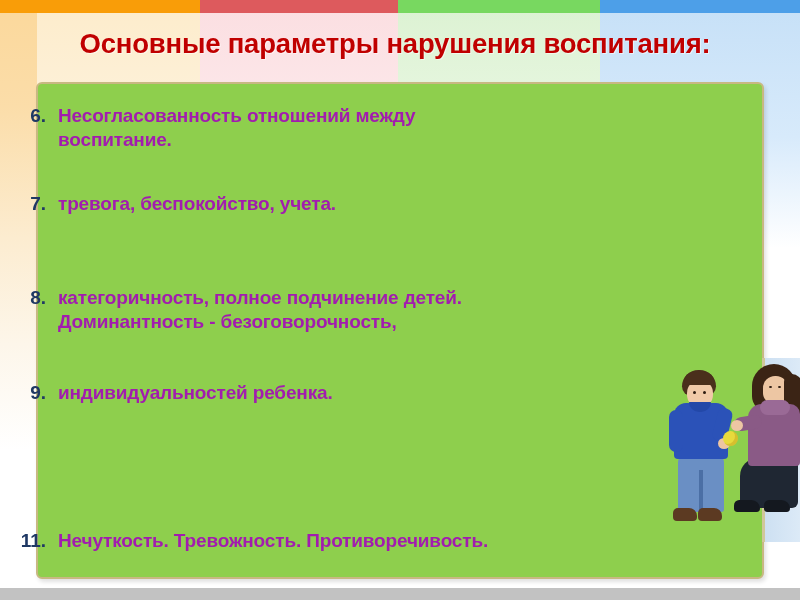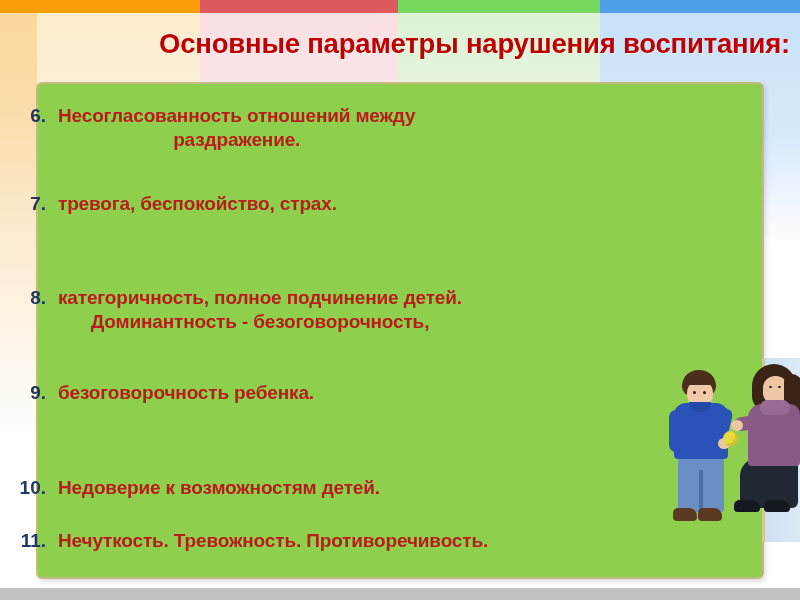--- a/index.html
+++ b/index.html
@@ -69,21 +69,21 @@
   .chip.c-red    { width: 198px; background: #dd5a5d; }
   .chip.c-green  { width: 202px; background: #78d860; }
   .chip.c-blue   { width: 200px; background: #4d9fe8; }
 
   
   #title {
     position: absolute;
     left: 0;
     top: 28px;
     width: 790px;
-    text-align: right;
+    text-align: center;
     font-size: 27.5px;
     font-weight: bold;
     color: #c00000;
     letter-spacing: -0.2px;
     text-shadow: 1px 1px 0 rgba(255,255,255,0.55);
     white-space: nowrap;
     font-family: "Liberation Sans", sans-serif;
   }
 
   
@@ -291,28 +291,27 @@
     text-align: right;
     padding-right: 12px;
     box-sizing: border-box;
     color: #1f3864;
     font-weight: bold;
     font-size: 19px;
     line-height: 24px;
     font-family: "Liberation Sans", sans-serif;
   }
   .li-text {
-    color: #b91c1c;
+    color: #a21caf;
     font-weight: bold;
     font-size: 19px;
     line-height: 24px;
     letter-spacing: -0.15px;
     max-width: 690px;
     font-family: "Liberation Sans", sans-serif;
-    text-align: center;
   }
   .li-text .sub { display: block; }
 
   #item-6  { top: 8px; }
   #item-7  { top: 96px; }
   #item-8  { top: 190px; }
   #item-9  { top: 285px; }
   #item-10 { top: 380px; }
   #item-11 { top: 433px; }
 
@@ -383,52 +382,46 @@
 
     <div class="apple"></div>
   </div>
 
   <div id="list">
 
     <div class="li" id="item-6">
       <div class="li-num">6.</div>
       <div class="li-text">
         <span class="sub">Несогласованность отношений между</span>
-        <span class="sub">раздражение.</span>
+        <span class="sub">воспитание.</span>
       </div>
     </div>
 
     <div class="li" id="item-7">
       <div class="li-num">7.</div>
       <div class="li-text">
-        <span class="sub">тревога, беспокойство, страх.</span>
+        <span class="sub">тревога, беспокойство, учета.</span>
       </div>
     </div>
 
     <div class="li" id="item-8">
       <div class="li-num">8.</div>
       <div class="li-text">
         <span class="sub">категоричность, полное подчинение детей.</span>
         <span class="sub">Доминантность  - безоговорочность,</span>
       </div>
     </div>
 
     <div class="li" id="item-9">
       <div class="li-num">9.</div>
       <div class="li-text">
-        <span class="sub">безоговорочность ребенка.</span>
+        <span class="sub">индивидуальностей ребенка.</span>
       </div>
     </div>
 
-    <div class="li" id="item-10">
-      <div class="li-num">10.</div>
-      <div class="li-text">
-        <span class="sub">Недоверие к возможностям детей.</span>
-      </div>
-    </div>
 
     <div class="li" id="item-11">
       <div class="li-num">11.</div>
       <div class="li-text">
         <span class="sub">Нечуткость. Тревожность. Противоречивость.</span>
       </div>
     </div>
 
   </div>
 

